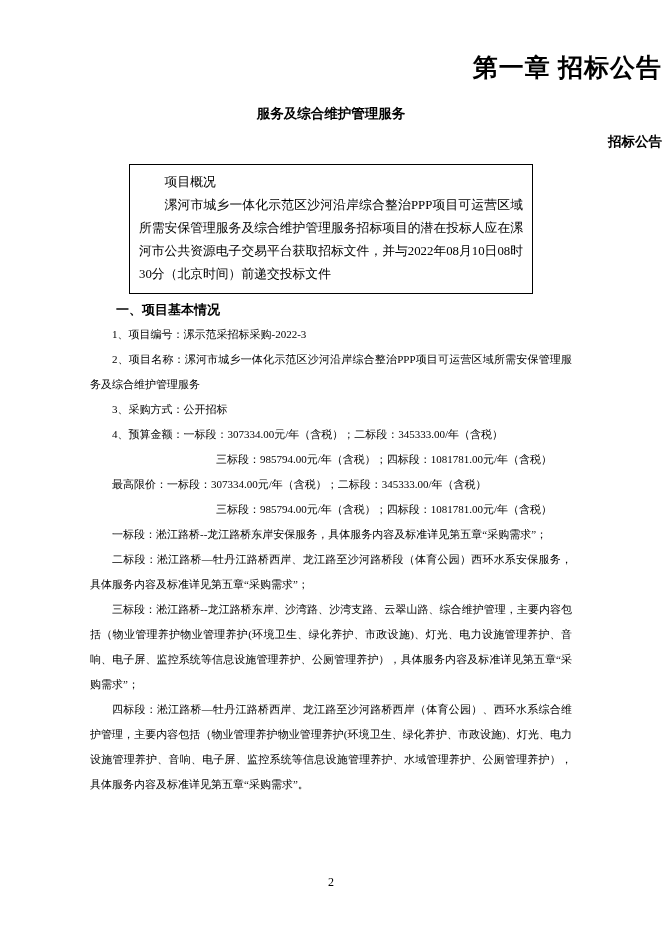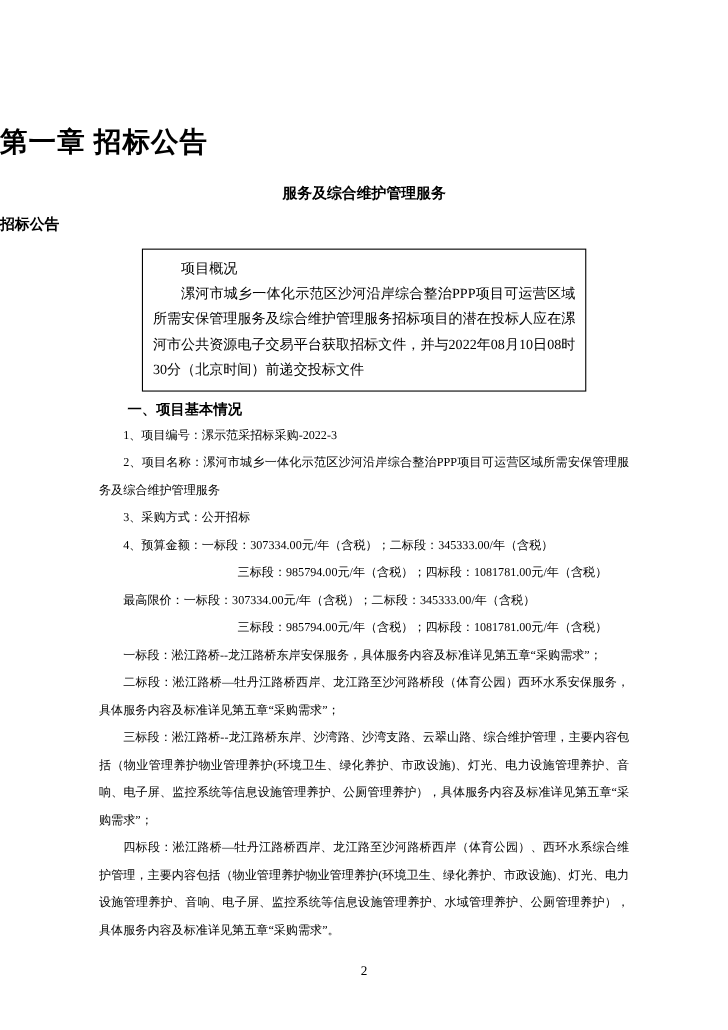--- a/index.html
+++ b/index.html
@@ -19,51 +19,52 @@
   .page {
     position: relative;
     width: 662px;
     height: 936px;
     box-sizing: border-box;
     padding: 0;
   }
 
   
   .doc-title {
-    text-align: left;
+    text-align: right;
     font-size: 25px;
     font-weight: bold;
     letter-spacing: 1px;
     margin: 0;
-    padding-top: 114px;
+    padding-top: 52px;
     line-height: 1.25;
     font-family: "Liberation Serif", "DejaVu Serif", serif;
   }
 
   .subtitle-block {
     margin: 0;
     padding-top: 18px;
   }
   .subtitle-line {
     text-align: center;
     font-size: 13.5px;
     font-weight: bold;
     line-height: 26px;
     letter-spacing: 0px;
     padding: 0 92px;
   }
   .subtitle-line.narrow {
     padding: 0 76px;
   }
   .sub-heading {
-    text-align: left;
+    text-align: right;
     font-size: 13.5px;
     font-weight: bold;
     line-height: 26px;
     padding-top: 2px;
+    padding-left: 40px;
   }
 
   
   .overview-box {
     margin: 9px auto 0 auto;
     width: 404px;
     box-sizing: border-box;
     border: 1px solid #000000;
     padding: 6px 9px 7px 9px;
   }

